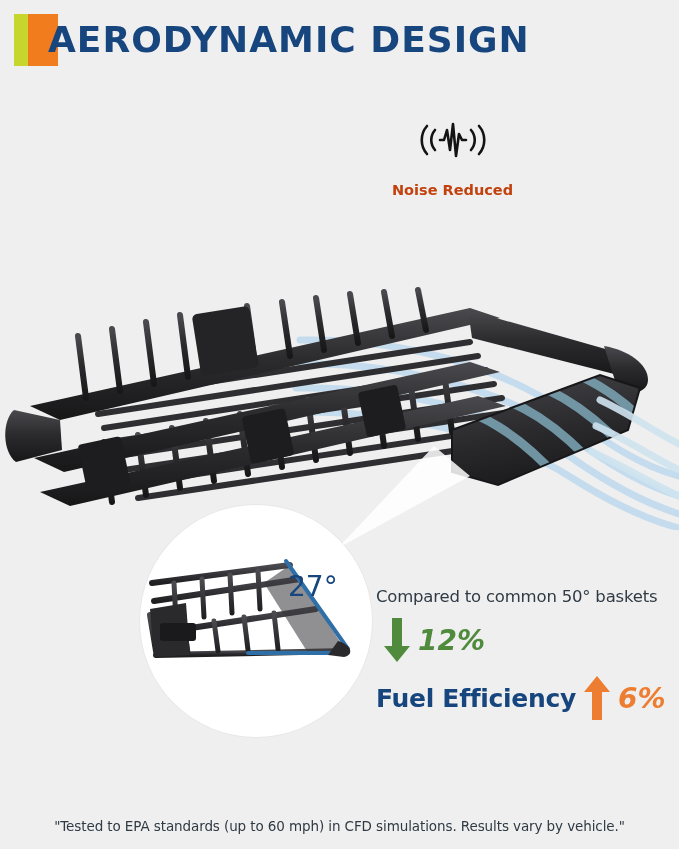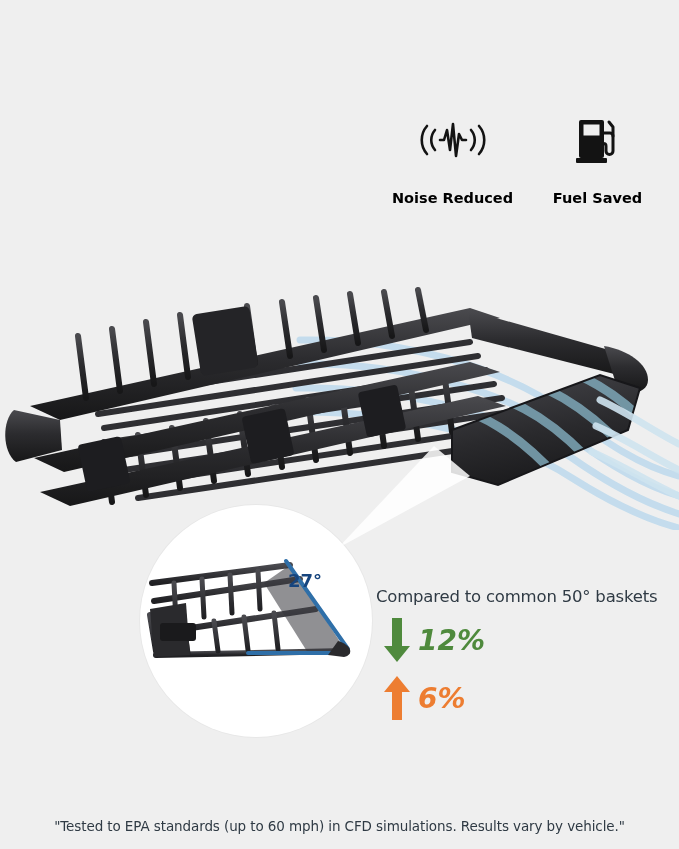--- a/index.html
+++ b/index.html
@@ -20,37 +20,37 @@
     font-size:36px;font-weight:bold;color:#17457e;
     letter-spacing:1px;line-height:52px;margin-left:-12px;
     white-space:nowrap;font-family:"DejaVu Sans", sans-serif;
   }
 
   
   .features{position:absolute;top:112px;left:380px;width:290px;display:flex;}
   .feature{width:145px;display:flex;flex-direction:column;align-items:center;}
   .feature-icon{height:56px;display:flex;align-items:center;justify-content:center;}
   .feature-label{
-    margin-top:22px;font-size:14.5px;font-weight:bold;color:#000000;
+    margin-top:14px;font-size:14.5px;font-weight:bold;color:#c2410c;
     white-space:nowrap;font-family:"DejaVu Sans", sans-serif;
   }
 
   
   .product{position:absolute;left:0;top:280px;width:679px;height:250px;}
 
   
   .lens{
     position:absolute;left:140px;top:505px;width:232px;height:232px;
     border-radius:50%;background:#ffffff;
     box-shadow:0 0 0 1px rgba(0,0,0,0.03);
   }
   .lens-svg{position:absolute;left:140px;top:505px;width:232px;height:232px;}
   .angle-label{
     position:absolute;left:288px;top:570px;
-    font-size:18px;font-weight:bold;color:#17457e;
+    font-size:28px;font-weight:normal;color:#17457e;
     font-family:"DejaVu Sans", sans-serif;
   }
   .lens-tail{position:absolute;left:330px;top:440px;width:150px;height:110px;}
 
   
   .stats{position:absolute;left:376px;top:572px;width:305px;margin-top:15px;}
   .stats-caption{
     font-size:16.5px;color:#2f3a44;white-space:nowrap;
     font-family:"DejaVu Sans", sans-serif;letter-spacing:-0.2px;
   }
@@ -69,54 +69,45 @@
     position:absolute;left:0;top:818px;width:679px;text-align:center;
     font-size:13.5px;color:#2f3a44;font-family:"DejaVu Sans", sans-serif;
     letter-spacing:-0.1px;
   }
 </style>
 </head>
 <body>
 
 <div class="stage">
 
+  <div class="title-row">
+    <div class="title-bars">
+      <div class="bar-yellow"></div>
+      <div class="bar-orange"></div>
+    </div>
+    <div class="title-text">AERODYNAMIC  DESIGN</div>
+  </div>
 
   <div class="features">
 
     <div class="feature">
       <div class="feature-icon">
         <svg width="72" height="48" viewBox="0 0 72 48">
           <g fill="none" stroke="#131313" stroke-width="2.6" stroke-linecap="round">
             <path d="M10 10 C3 18 3 30 10 38"></path>
             <path d="M18 14 C13 20 13 28 18 34"></path>
             <path d="M62 10 C69 18 69 30 62 38"></path>
             <path d="M54 14 C59 20 59 28 54 34"></path>
           </g>
           <polyline points="23,24 27,24 30,14 33,34 36,8 39,40 42,18 45,24 49,24" fill="none" stroke="#131313" stroke-width="2.6" stroke-linejoin="round" stroke-linecap="round"></polyline>
         </svg>
       </div>
       <div class="feature-label">Noise Reduced</div>
     </div>
 
-    <div class="feature">
-      <div class="feature-icon">
-        <svg width="48" height="52" viewBox="0 0 48 52">
-          <g fill="#131313">
-            <rect x="5" y="6" width="25" height="38" rx="2"></rect>
-            <rect x="2" y="44" width="31" height="5" rx="1"></rect>
-          </g>
-          <rect x="9.5" y="10.5" width="16" height="11" fill="#efefef"></rect>
-          <g fill="none" stroke="#131313" stroke-width="3" stroke-linecap="round" stroke-linejoin="round">
-            <path d="M30 19 h6 a3 3 0 0 1 3 3 v15 a3.5 3.5 0 0 1 -7 0 v-5 a2.5 2.5 0 0 0 -2.5 -2.5 H30"></path>
-            <path d="M39 22 v-9 l-4 -5"></path>
-          </g>
-        </svg>
-      </div>
-      <div class="feature-label">Fuel Saved</div>
-    </div>
 
   </div>
 
   <svg class="product" viewBox="0 0 679 250">
     <defs>
       <linearGradient id="tubeG" x1="0" y1="0" x2="0" y2="1">
         <stop offset="0%" stop-color="#4a4a4e"></stop>
         <stop offset="45%" stop-color="#2c2c2f"></stop>
         <stop offset="100%" stop-color="#171718"></stop>
       </linearGradient>
@@ -270,20 +261,21 @@
     <div class="stat-row">
       <span class="stat-arrow">
         <svg width="30" height="48" viewBox="0 0 30 48">
           <path d="M10 2 H20 V30 H28 L15 46 L2 30 H10 Z" fill="#4f8a3d"></path>
         </svg>
       </span>
       <span class="stat-value val-green">12%</span>
     </div>
 
     <div class="stat-row">
+      <span class="stat-label">Fuel Efficiency</span>
       <span class="stat-arrow">
         <svg width="30" height="48" viewBox="0 0 30 48">
           <path d="M15 2 L28 18 H20 V46 H10 V18 H2 Z" fill="#ed7d31"></path>
         </svg>
       </span>
       <span class="stat-value val-orange">6%</span>
     </div>
   </div>
 
   <div class="footer">"Tested to EPA standards (up to 60 mph) in CFD simulations. Results vary by vehicle."</div>

